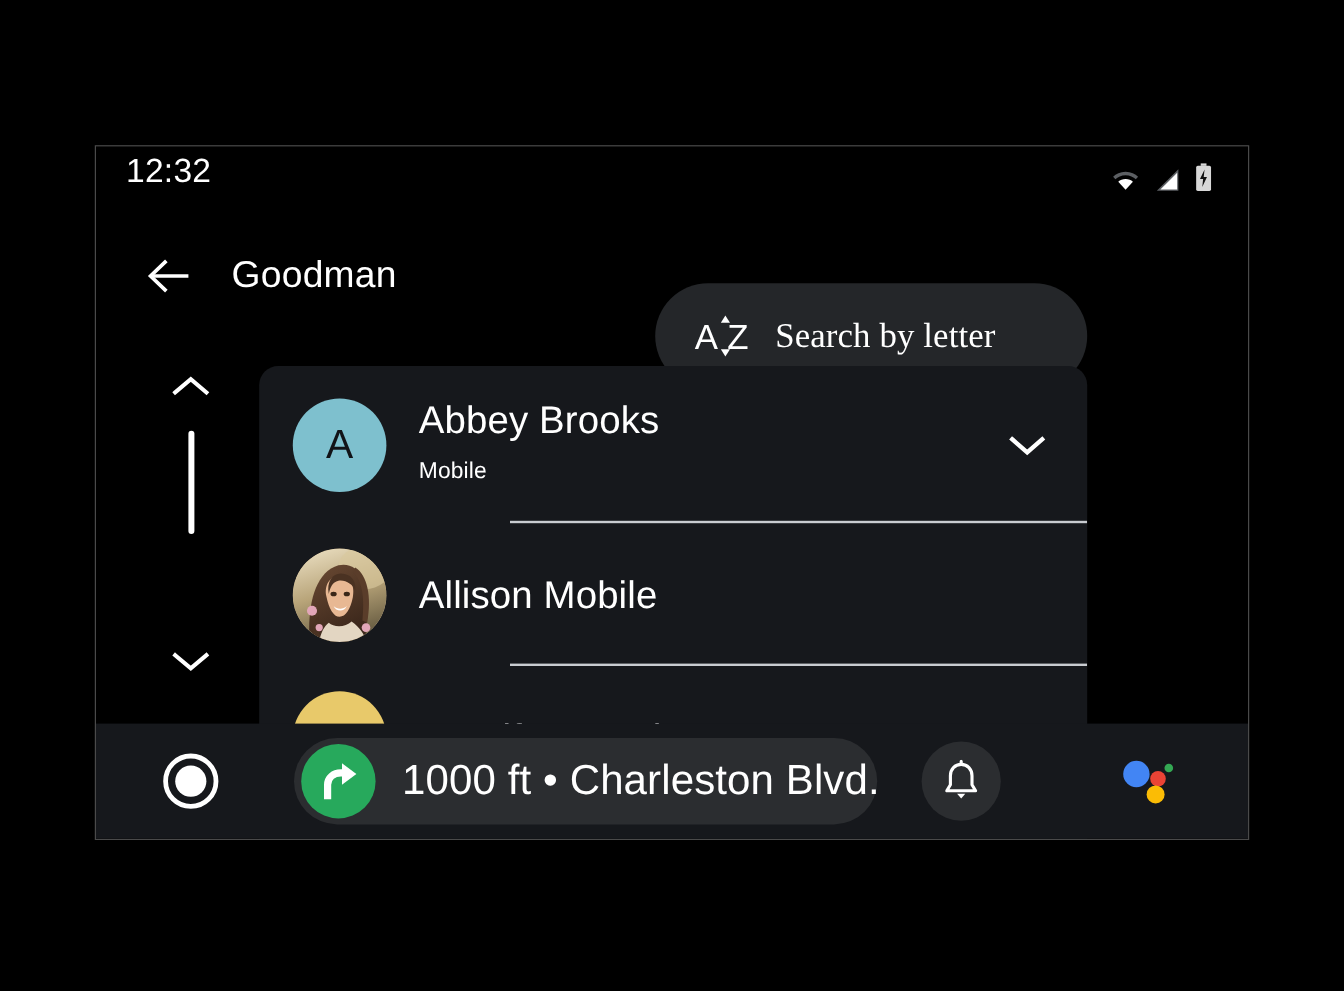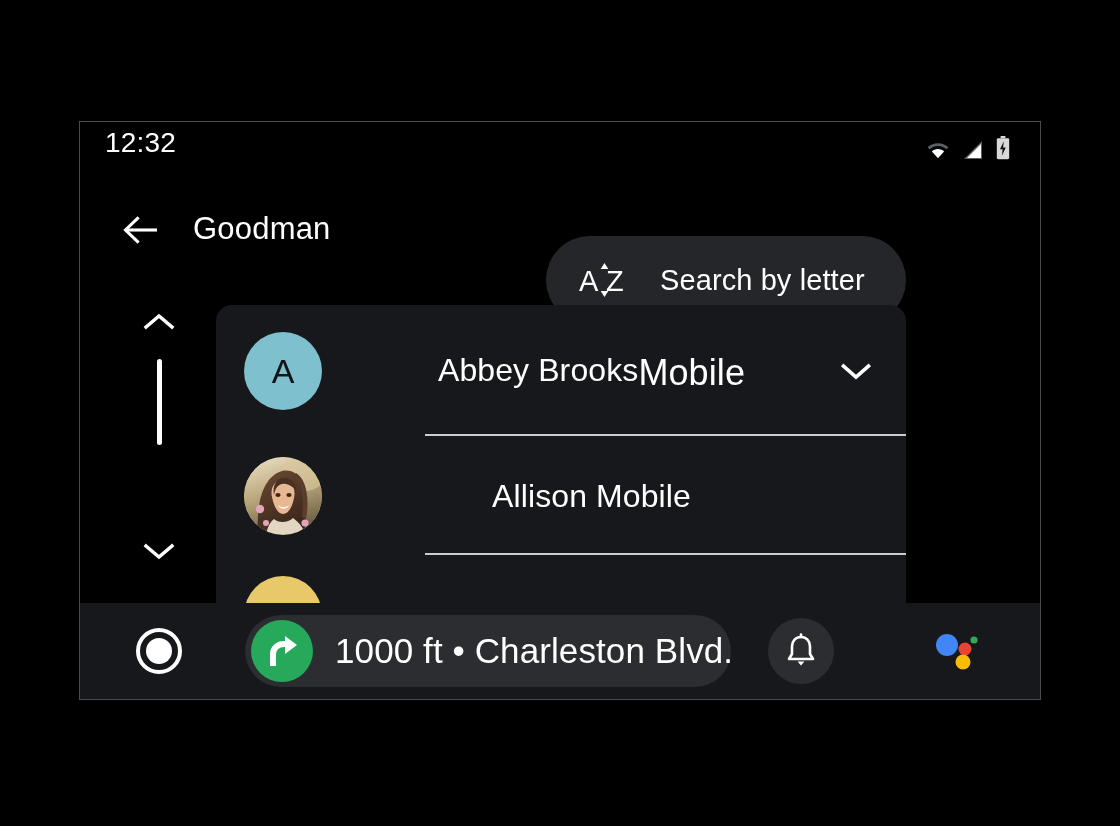--- a/index.html
+++ b/index.html
@@ -110,25 +110,26 @@
     position: relative;
     width: 54px;
     height: 44px;
     flex: 0 0 auto;
     display: flex;
     align-items: center;
     justify-content: center;
   }
   .az-icon svg { width: 54px; height: 44px; display: block; }
   .search-chip-label {
-    margin-left: 28px;
+    margin-left: 14px;
     color: #ffffff;
     font-size: 29px;
     letter-spacing: 0.1px;
     white-space: nowrap;
+    font-family: Liberation Serif, serif;
   }
 
   
   .scrollrail {
     position: absolute;
     left: 36px;
     top: 176px;
     width: 86px;
     height: 330px;
   }
@@ -201,33 +202,33 @@
     width: 100%;
     height: 100%;
     display: block;
   }
 
   .contact-text {
     margin-left: 27px;
     flex: 1 1 auto;
     min-width: 0;
     display: flex;
-    flex-direction: row;
+    flex-direction: column;
     justify-content: center;
   }
   .contact-name {
     color: #ffffff;
     font-size: 32px;
     line-height: 40px;
     letter-spacing: 0.1px;
     white-space: nowrap;
   }
   .contact-sub {
     color: #ffffff;
-    font-size: 36px;
+    font-size: 19px;
     line-height: 38px;
     margin-top: 4px;
     letter-spacing: 0.1px;
     white-space: nowrap;
   }
 
   .row-chevron {
     width: 44px;
     height: 44px;
     flex: 0 0 auto;

